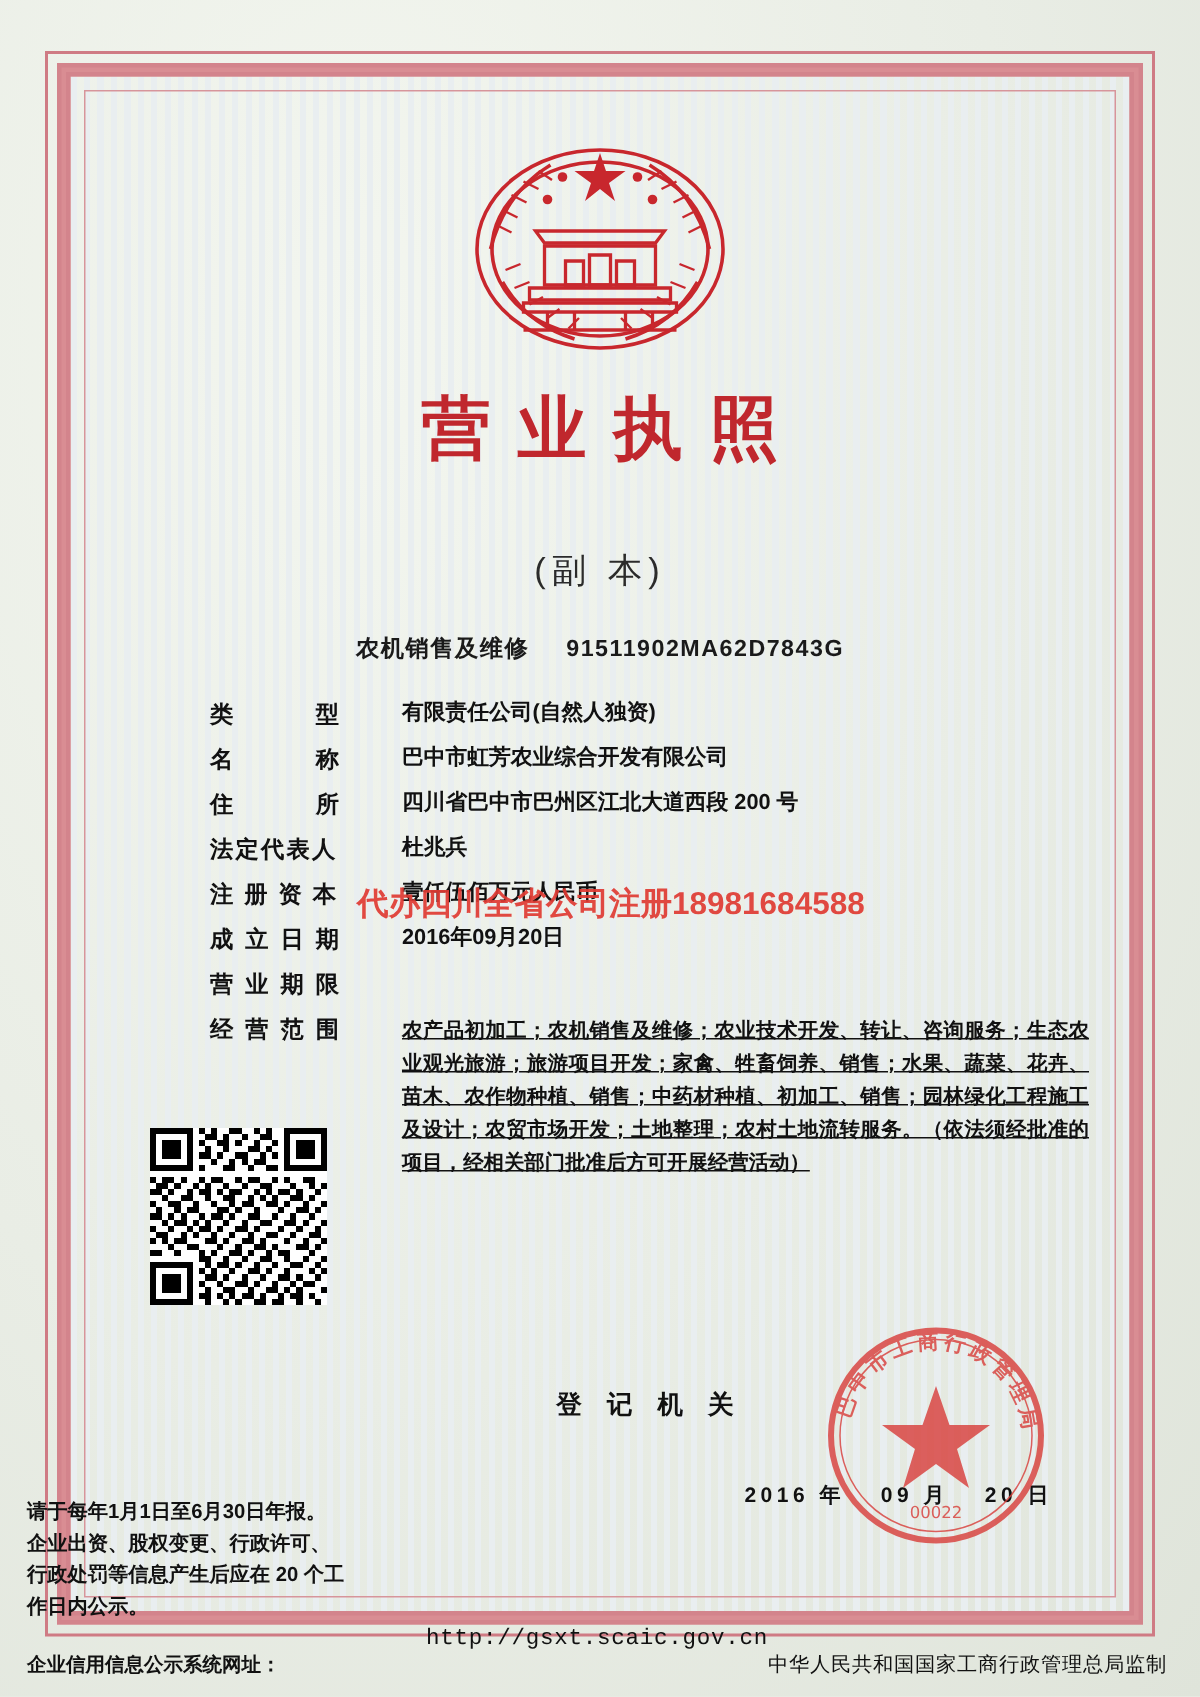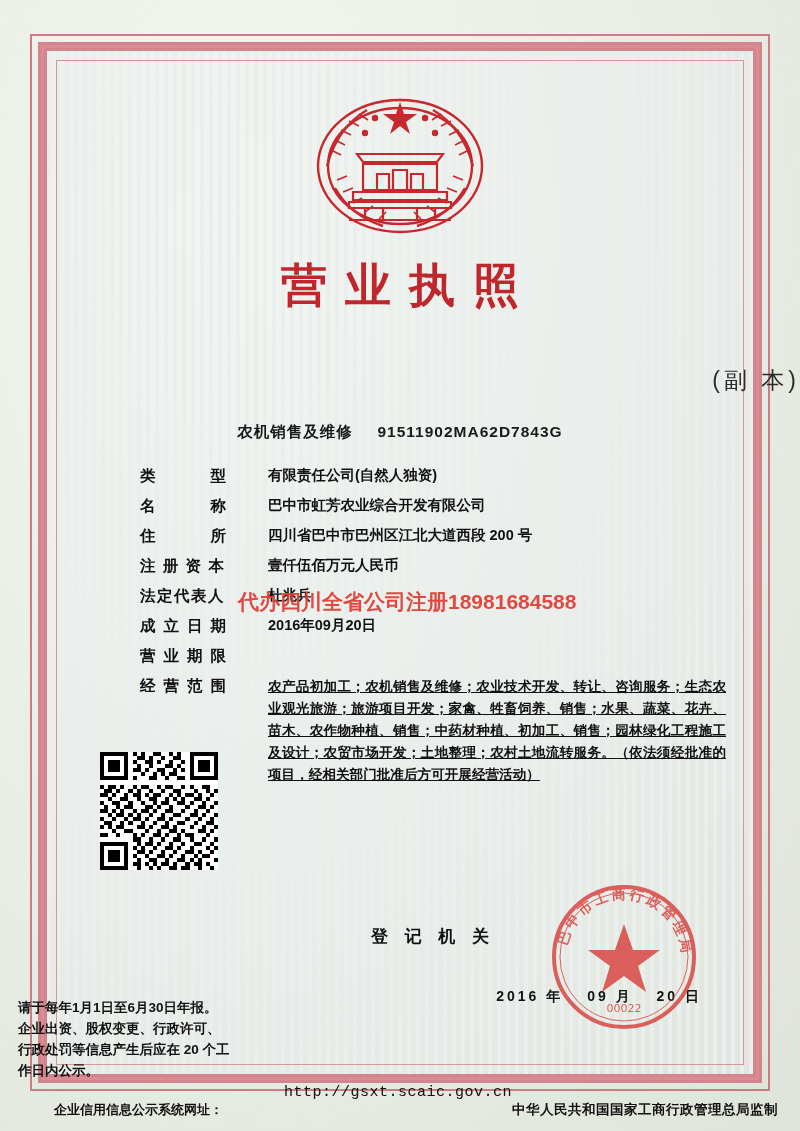--- a/index.html
+++ b/index.html
@@ -53,21 +53,21 @@
     text-align:center;
     font-family:"DejaVu Sans","Liberation Sans",sans-serif;
     font-size:46px;
     font-weight:bold;
     letter-spacing:18px;
     color:#c0272d;
     text-indent:18px;
   }
   .subtitle{
     position:absolute;left:0;right:0;top:365px;
-    text-align:right;
+    text-align:center;
     font-size:23px;
     color:#2b2b2b;
     letter-spacing:4px;
   }
 
   .credit-code{
     position:absolute;left:0;right:0;top:422px;
     text-align:center;
     font-size:15.5px;
     font-weight:bold;
@@ -158,32 +158,32 @@
   }
   .notice div{white-space:nowrap}
 
   .site-row{
     position:absolute;left:18px;right:22px;bottom:12px;
     display:flex;
     align-items:flex-end;
     justify-content:space-between;
   }
   .site-left{
-    font-size:13px;color:#111;font-weight:bold;margin-left:36px;
+    font-size:13px;color:#111;font-weight:bold;
   }
   .site-url{
     position:absolute;left:248px;bottom:30px;
     font-size:15px;
     color:#111;
     font-family:"Liberation Mono","DejaVu Sans Mono",monospace;
     letter-spacing:.5px;
     margin-left:36px;
   }
   .site-right{
-    font-size:13.5px;color:#111;font-weight:bold;letter-spacing:.5px;
+    font-size:13.5px;color:#111;font-weight:normal;letter-spacing:.5px;
   }
 </style>
 </head>
 <body>
 
 <div class="page">
 
   <div class="border-outer"></div>
   <div class="border-key"></div>
   <div class="border-inner"></div>
@@ -244,26 +244,26 @@
     </div>
     <div class="row">
       <div class="label">名　　称</div>
       <div class="value">巴中市虹芳农业综合开发有限公司</div>
     </div>
     <div class="row">
       <div class="label">住　　所</div>
       <div class="value">四川省巴中市巴州区江北大道西段 200 号</div>
     </div>
     <div class="row">
+      <div class="label wide">法定代表人</div>
+      <div class="value">杜兆兵</div>
+    </div>
+    <div class="row">
       <div class="label wide">注 册 资 本</div>
       <div class="value">壹仟伍佰万元人民币</div>
-    </div>
-    <div class="row">
-      <div class="label wide">法定代表人</div>
-      <div class="value">杜兆兵</div>
     </div>
     <div class="row">
       <div class="label">成立日期</div>
       <div class="value">2016年09月20日</div>
     </div>
     <div class="row">
       <div class="label">营业期限</div>
     </div>
     <div class="row">
       <div class="label">经营范围</div>

